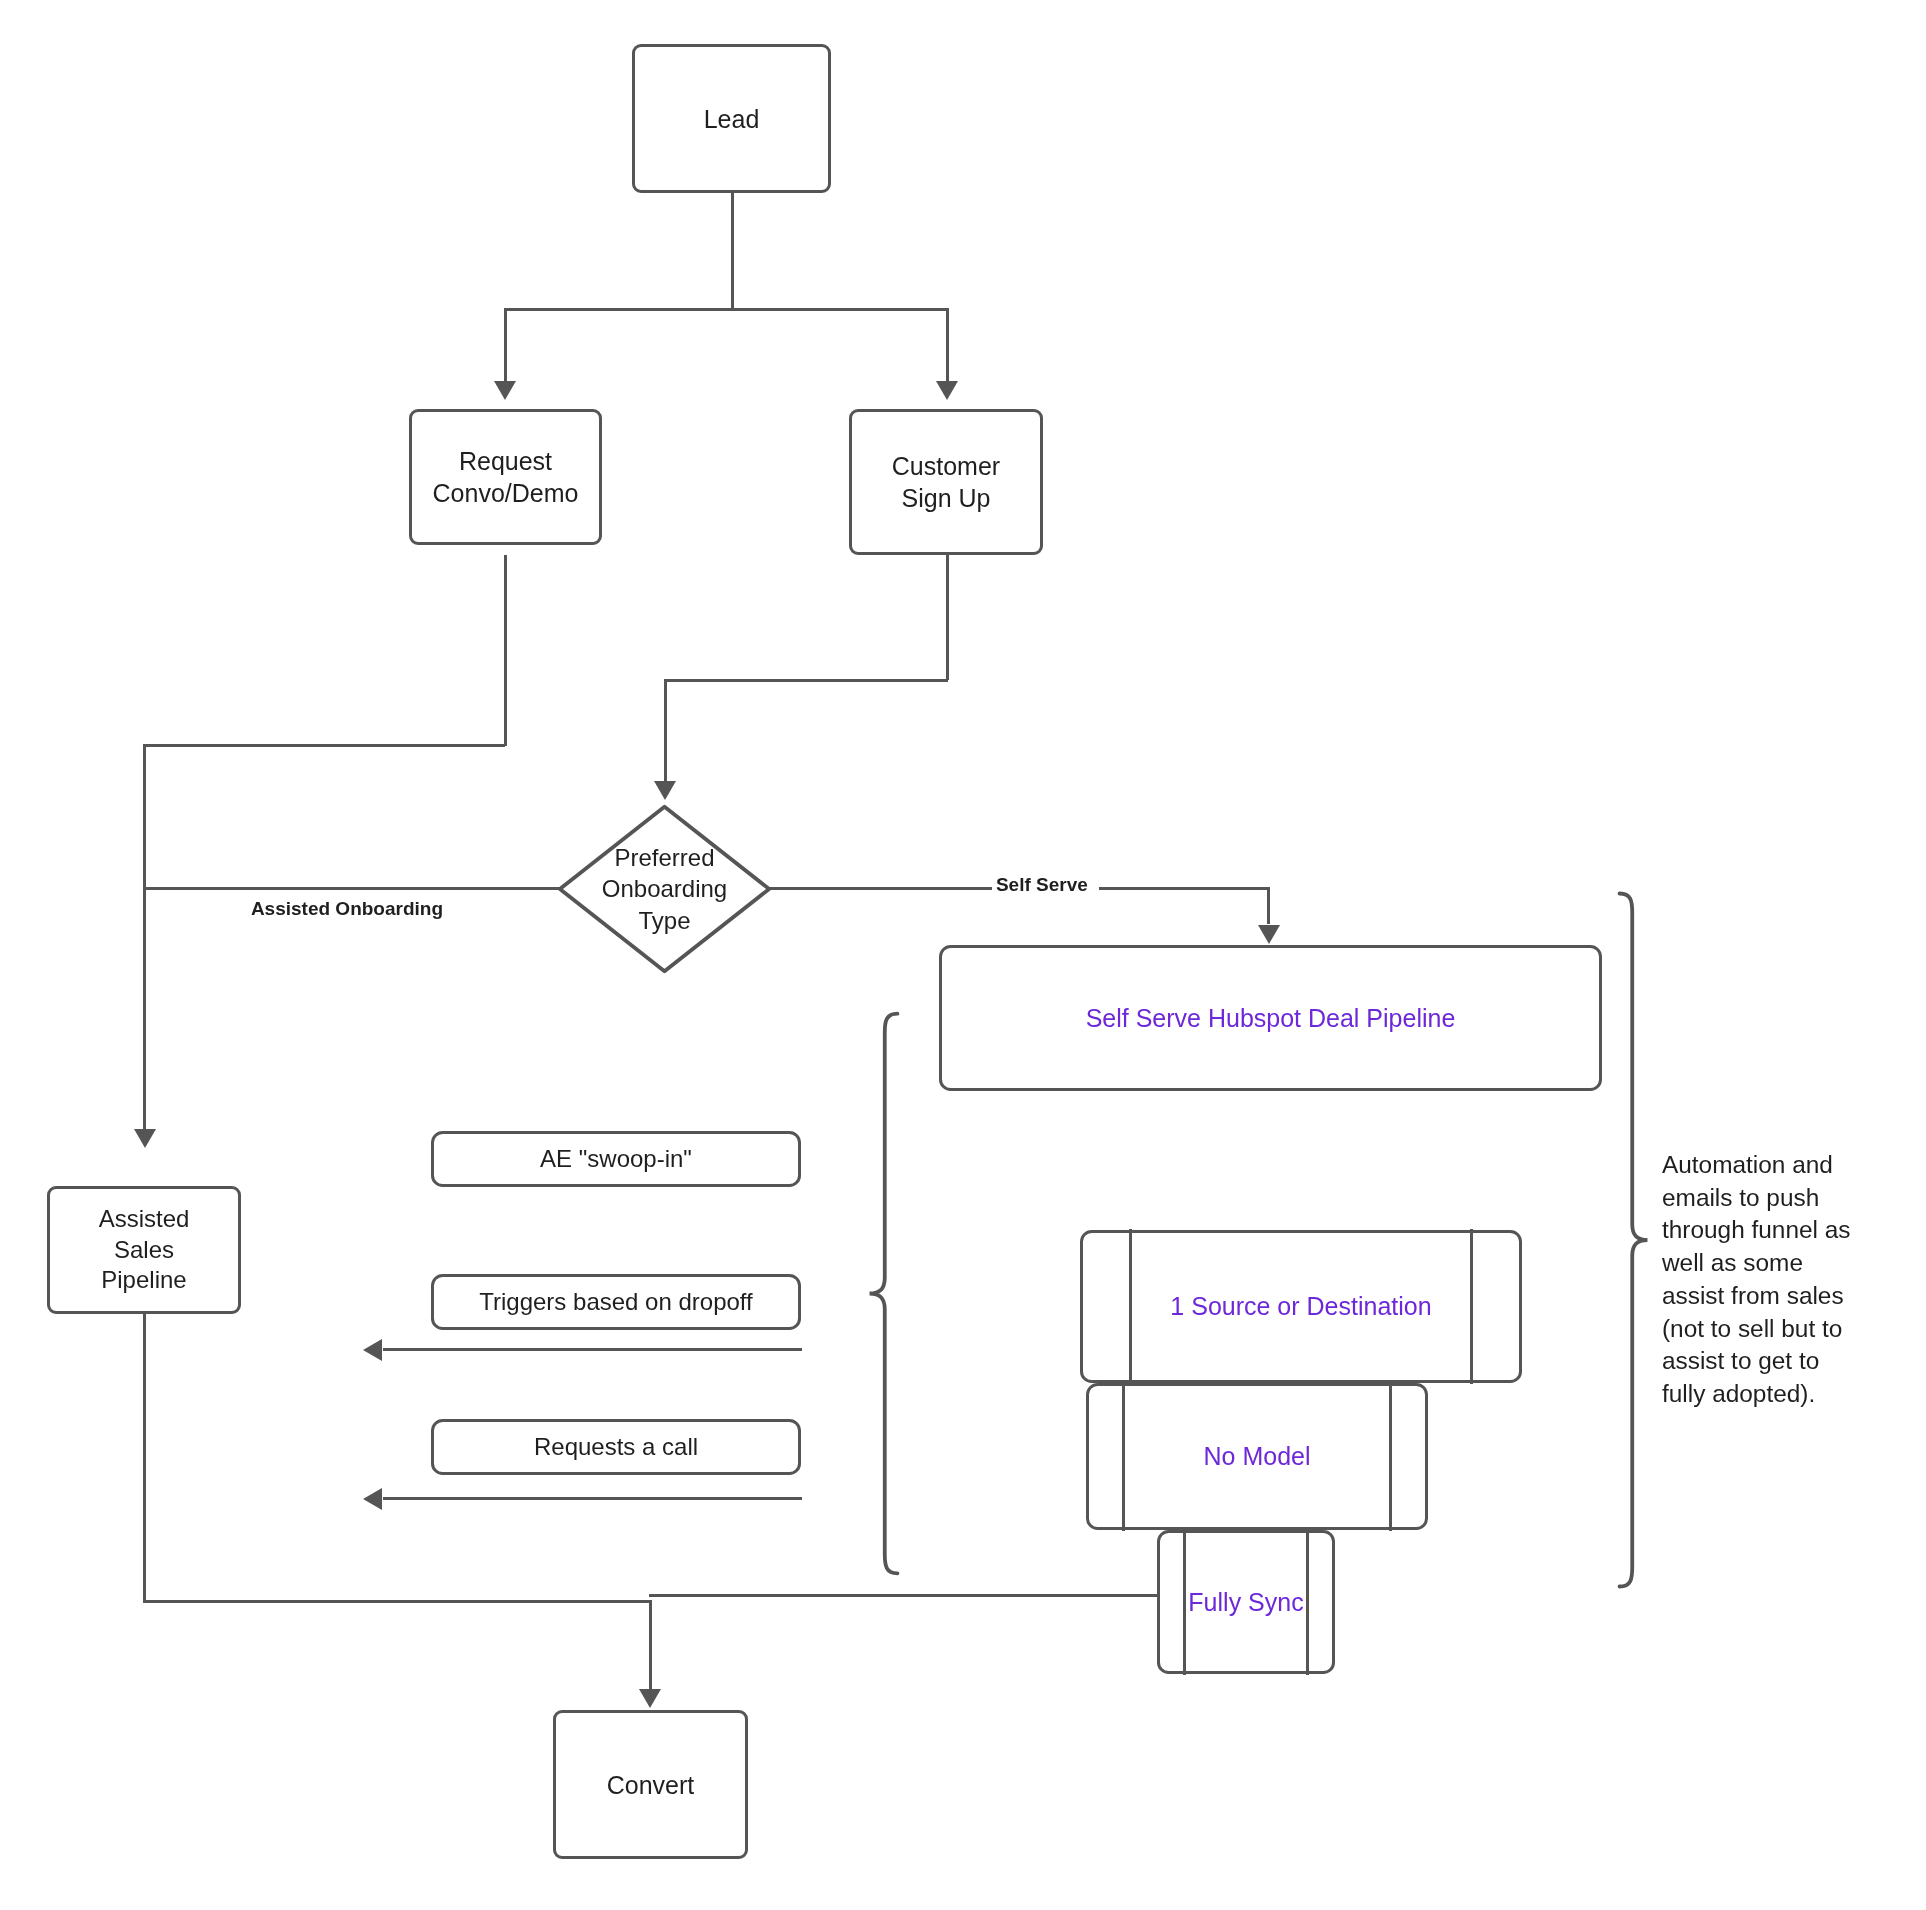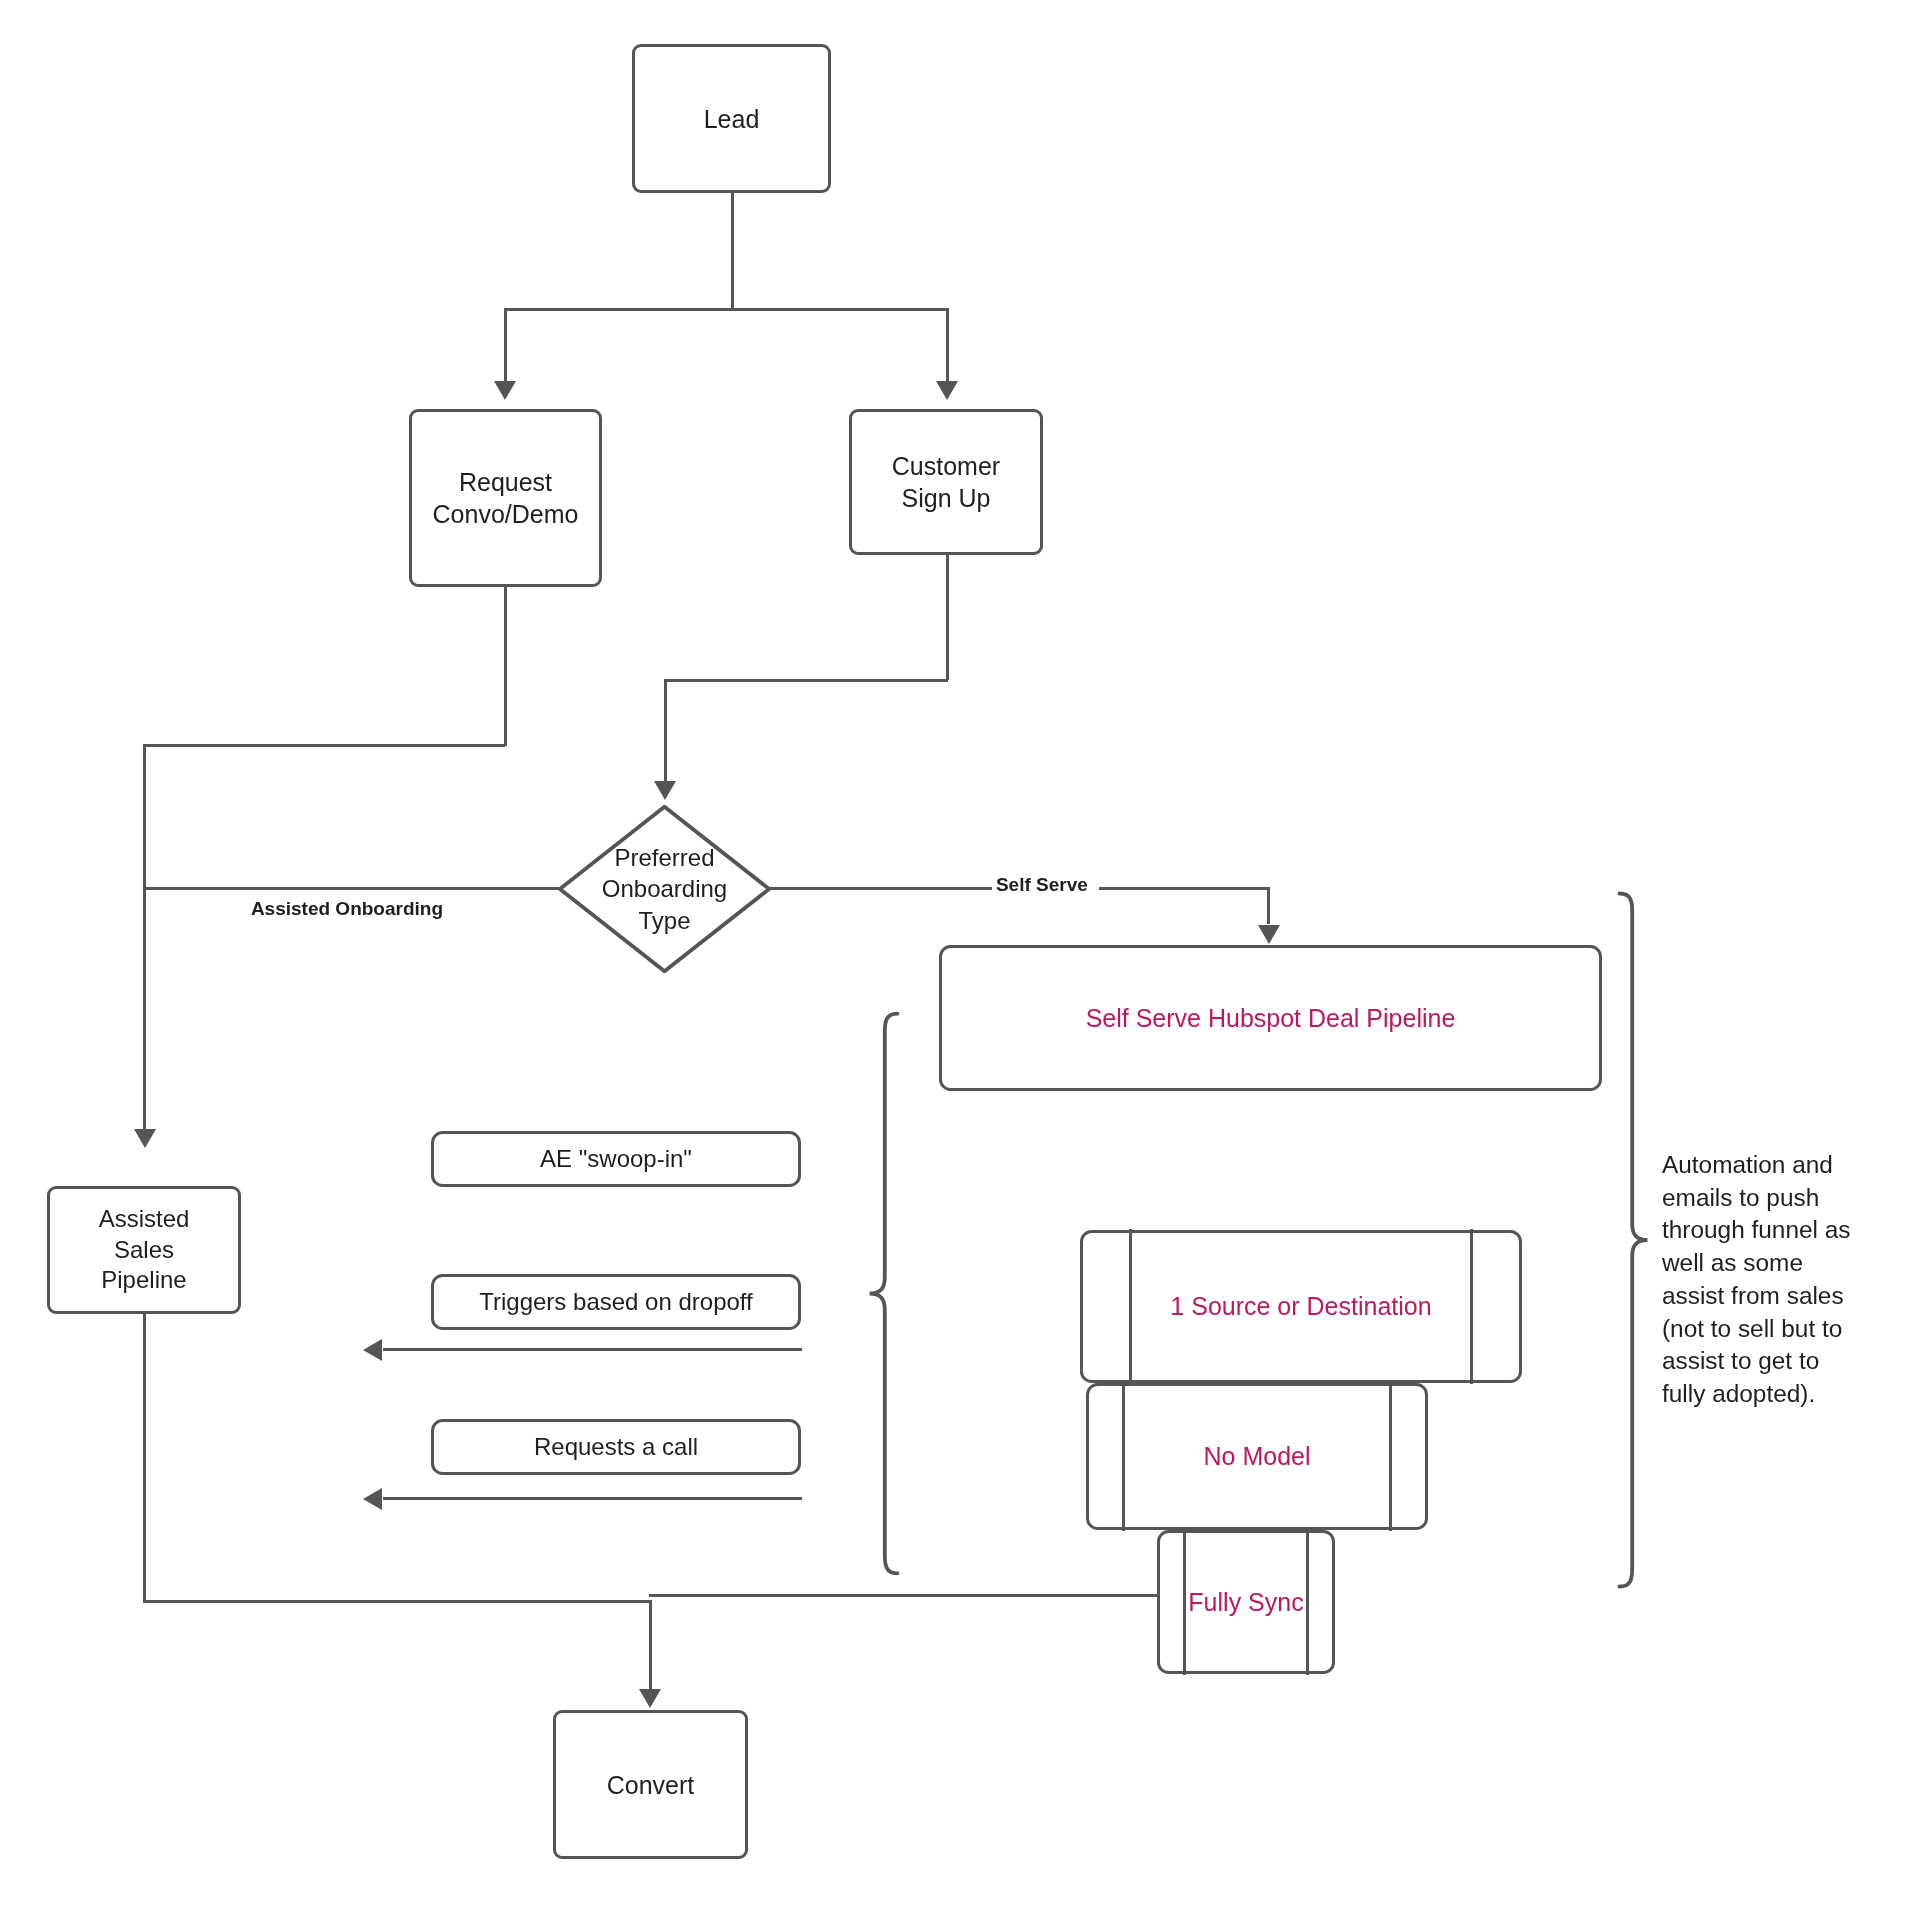--- a/index.html
+++ b/index.html
@@ -38,21 +38,21 @@
     box-sizing:border-box;
     border:3.9px solid #555555;
     border-radius:11.6px;
     background:#ffffff;
     z-index:6;
   }
   .funnel .ftext{
     position:absolute;
     left:0;right:0;top:0;bottom:0;
     display:flex;align-items:center;justify-content:center;
-    font-size:25px;color:#be185d;text-align:center;
+    font-size:25px;color:#6d28d9;text-align:center;
     pointer-events:none;
   }
   .funnel .rail{
     position:absolute;
     top:-3.9px;bottom:-3.9px;
     width:2.6px;
     background:#555555;
   }
   .edge{
     position:absolute;
@@ -123,21 +123,21 @@
     <span>Lead</span>
   </div>
 
   <div class="edge v" style="left:731px;top:193px;height:116px;"></div>
   <div class="edge h" style="left:504px;top:308px;width:444px;"></div>
   <div class="edge v" style="left:504px;top:308px;height:74px;"></div>
   <div class="arrow-down" style="left:494px;top:381px;"></div>
   <div class="edge v" style="left:946px;top:308px;height:74px;"></div>
   <div class="arrow-down" style="left:936px;top:381px;"></div>
 
-  <div class="node" style="left:409px;top:409px;width:193px;height:178px;">
+  <div class="node" style="left:409px;top:409px;width:193px;height:136px;">
     <span>Request
 Convo/Demo</span>
   </div>
 
   <div class="node" style="left:849px;top:409px;width:194px;height:146px;">
     <span>Customer
 Sign Up</span>
   </div>
 
   <div class="edge v" style="left:504px;top:555px;height:191px;"></div>

